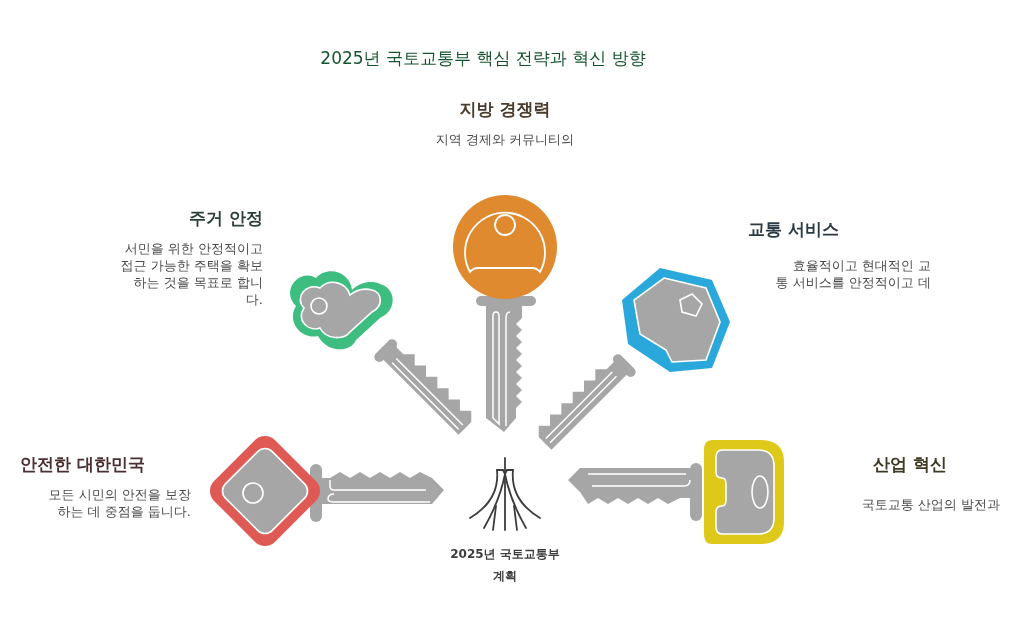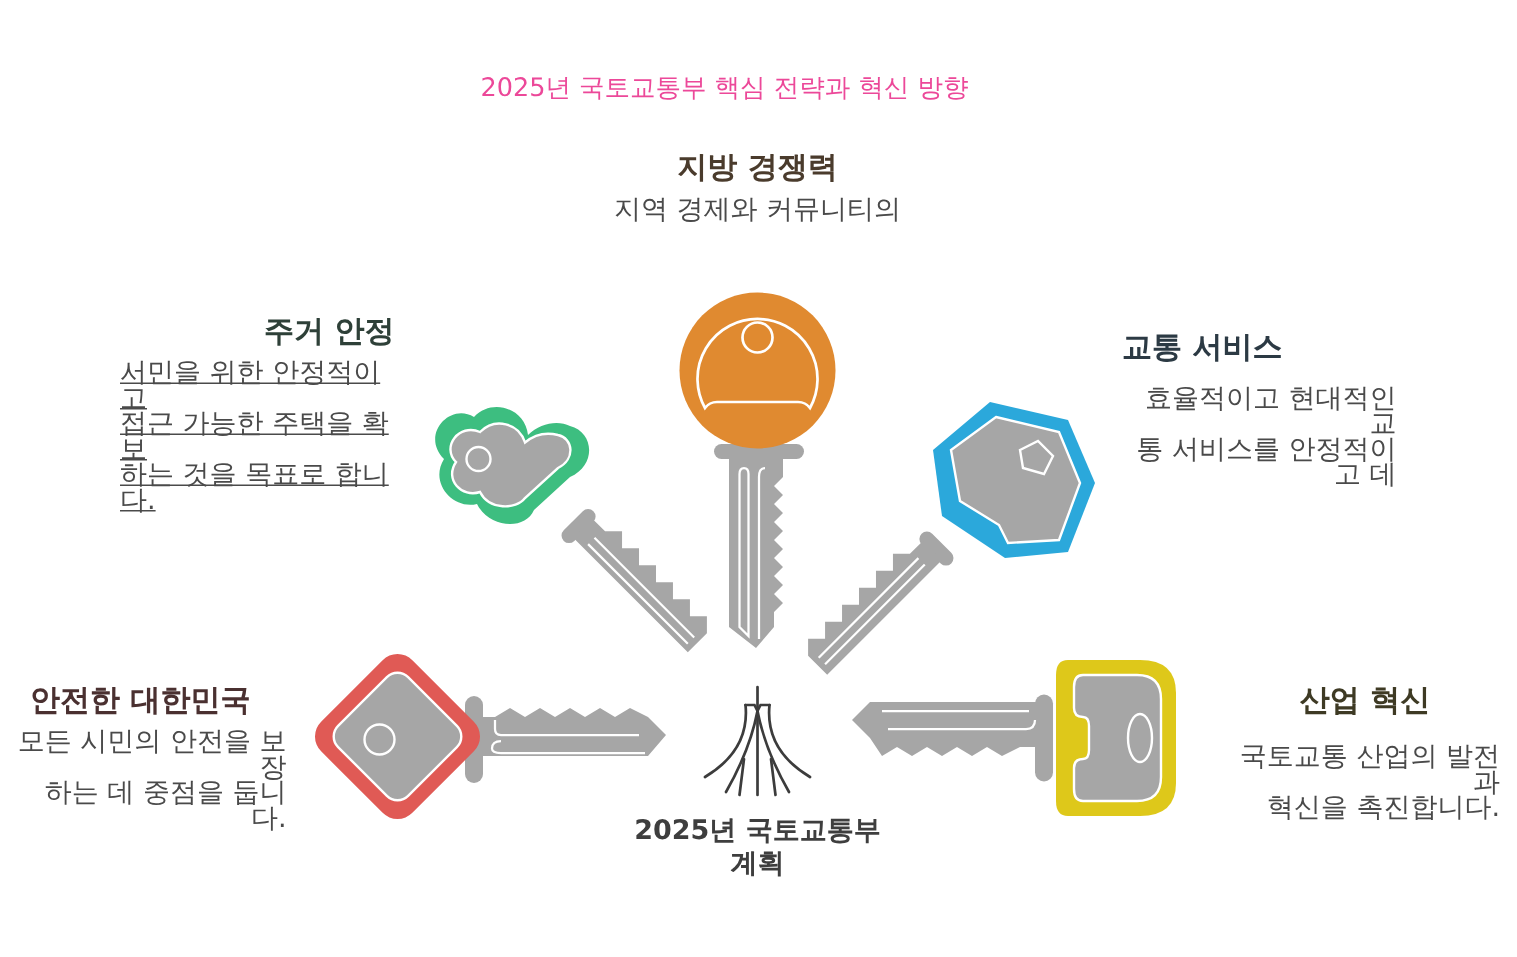--- a/index.html
+++ b/index.html
@@ -1,23 +1,23 @@
 <!DOCTYPE html>
 <html><head>
 <meta charset="utf-8">
 <style>
   html, body { margin: 0; padding: 0; background: #ffffff; }
   body { width: 1011px; height: 638px; position: relative; overflow: hidden;
          font-family: "DejaVu Sans", "Liberation Sans", sans-serif; }
   .title { position: absolute; left: 0; width: 966px; top: 47px; text-align: center;
-           font-size: 17px; color: #ec4899; }
-  .heading { position: absolute; font-size: 20px; font-weight: bold; }
-  .desc { position: absolute; font-size: 18px; line-height: 17px; color: #4a4a4a; }
+           font-size: 17px; color: #14532d; }
+  .heading { position: absolute; font-size: 17px; font-weight: bold; }
+  .desc { position: absolute; font-size: 13px; line-height: 17px; color: #4a4a4a; }
   .center-label { position: absolute; left: 400px; width: 210px; top: 543px; text-align: center;
-                  font-size: 18px; font-weight: bold; color: #3e3e3e; line-height: 22px; }
+                  font-size: 12px; font-weight: bold; color: #3e3e3e; line-height: 22px; }
   svg.art { position: absolute; left: 0; top: 0; }
 </style>
 </head>
 <body>
 
 <div class="title">2025년 국토교통부 핵심 전략과 혁신 방향</div>
 
 <svg class="art" width="1011" height="638" viewBox="0 0 1011 638">
 
   <g>
@@ -87,21 +87,21 @@
 
 <div>
   <div class="heading" style="left:405px; width:200px; top:98px; text-align:center; color:#4A3B2C;">지방 경쟁력</div>
   <div class="desc" style="left:405px; width:200px; top:131px; text-align:center;">
     <div>지역 경제와 커뮤니티의</div>
   </div>
 </div>
 
 <div>
   <div class="heading" style="left:100px; width:163px; top:207px; text-align:right; color:#2E4038;">주거 안정</div>
-  <div class="desc" style="left:80px; width:183px; top:240px; text-align:left;text-decoration:underline;">
+  <div class="desc" style="left:80px; width:183px; top:240px; text-align:right;">
     <div>서민을 위한 안정적이고</div>
     <div>접근 가능한 주택을 확보</div>
     <div>하는 것을 목표로 합니</div>
     <div>다.</div>
   </div>
 </div>
 
 <div>
   <div class="heading" style="left:748px; width:200px; top:218px; text-align:left; color:#2C3A44;">교통 서비스</div>
   <div class="desc" style="left:741px; width:190px; top:257px; text-align:right;">
@@ -115,20 +115,19 @@
   <div class="desc" style="left:10px; width:181px; top:486px; text-align:right;">
     <div>모든 시민의 안전을 보장</div>
     <div>하는 데 중점을 둡니다.</div>
   </div>
 </div>
 
 <div>
   <div class="heading" style="left:820px; width:180px; top:453px; text-align:center; color:#3E3A24;">산업 혁신</div>
   <div class="desc" style="left:820px; width:180px; top:496px; text-align:right;">
     <div>국토교통 산업의 발전과</div>
-    <div>혁신을 촉진합니다.</div>
   </div>
 </div>
 
 <div class="center-label">
   <div>2025년 국토교통부</div>
   <div>계획</div>
 </div>
 
 </body></html>

